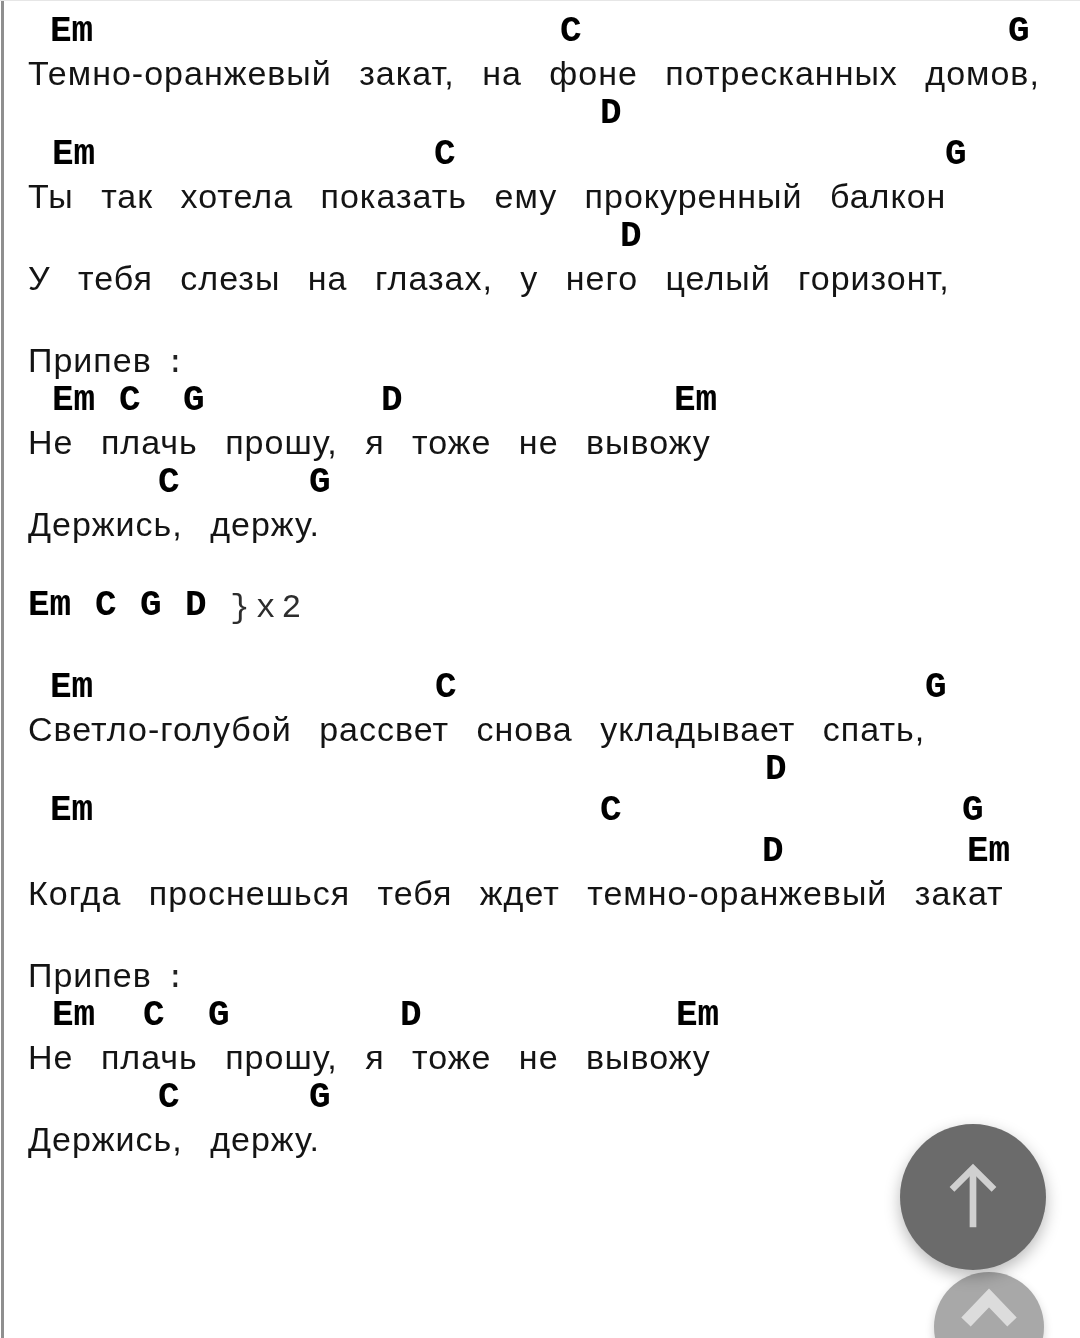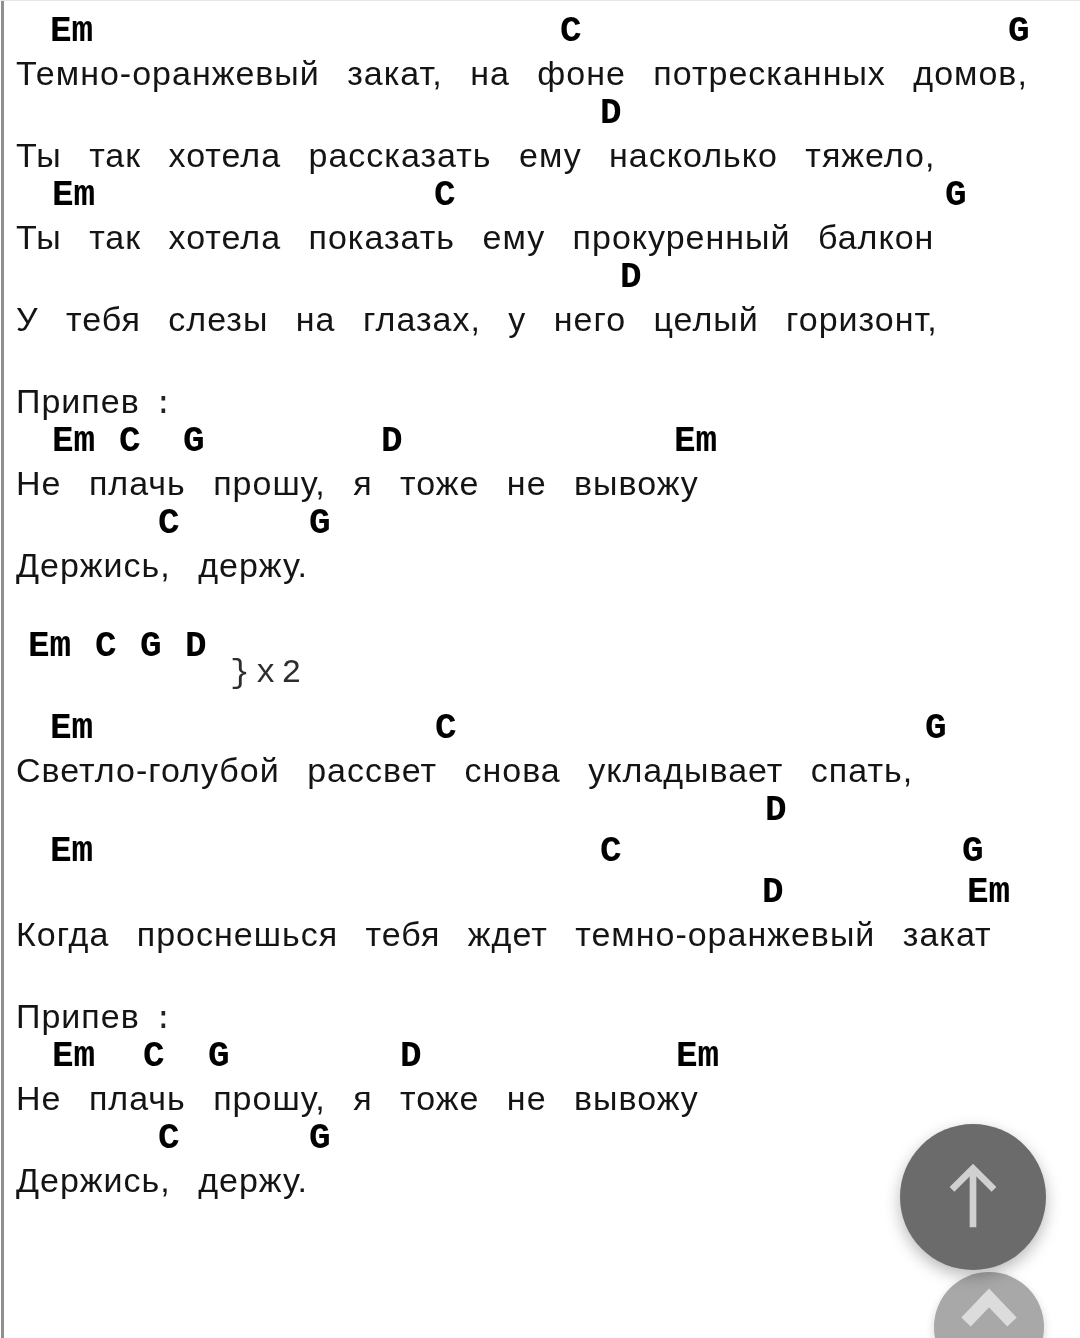--- a/index.html
+++ b/index.html
@@ -21,24 +21,24 @@
     position:absolute;left:0;top:10px;width:908px;z-index:2;
   }
   .line{position:relative;height:41px;}
   .chord{
     position:absolute;top:2px;
     font-family:"Liberation Mono", monospace;
     font-weight:bold;font-size:36px;line-height:38px;
     color:#000000;white-space:pre;
   }
   .chord.light{
-    font-weight:normal;font-size:33px;color:#2d2d2d;letter-spacing:6px;top:5px;margin-top:24px;
+    font-weight:normal;font-size:33px;color:#2d2d2d;letter-spacing:6px;top:5px;
   }
   .lyric{
-    position:absolute;left:16px;top:2px;
+    position:absolute;left:28px;top:2px;
     font-size:34px;line-height:38px;color:#141414;
     letter-spacing:1px;word-spacing:17px;white-space:pre;
   }
   .suffix{
     font-family:"Liberation Mono", monospace;
     font-size:32px;color:#222222;margin-left:14px;letter-spacing:7px;
   }
   .fab{
     position:absolute;border:none;padding:0;margin:0;cursor:pointer;
     border-radius:50%;display:flex;align-items:flex-start;justify-content:center;
@@ -67,23 +67,20 @@
       <div class="line">
         <span class="chord" style="left: 50px;">Em</span>
         <span class="chord" style="left: 560px;">C</span>
         <span class="chord" style="left: 1008px;">G</span>
       </div>
       <div class="line">
         <span class="lyric">Темно-оранжевый закат, на фоне потресканных домов,</span>
       </div>
       <div class="line">
         <span class="chord" style="left: 600px;">D</span>
-      </div>
-      <div class="line">
-        <span class="lyric">Ты так хотела рассказать ему насколько тяжело,</span>
       </div>
       <div class="line">
         <span class="chord" style="left: 52px;">Em</span>
         <span class="chord" style="left: 434px;">C</span>
         <span class="chord" style="left: 945px;">G</span>
       </div>
       <div class="line">
         <span class="lyric">Ты так хотела показать ему прокуренный балкон</span>
       </div>
       <div class="line">

